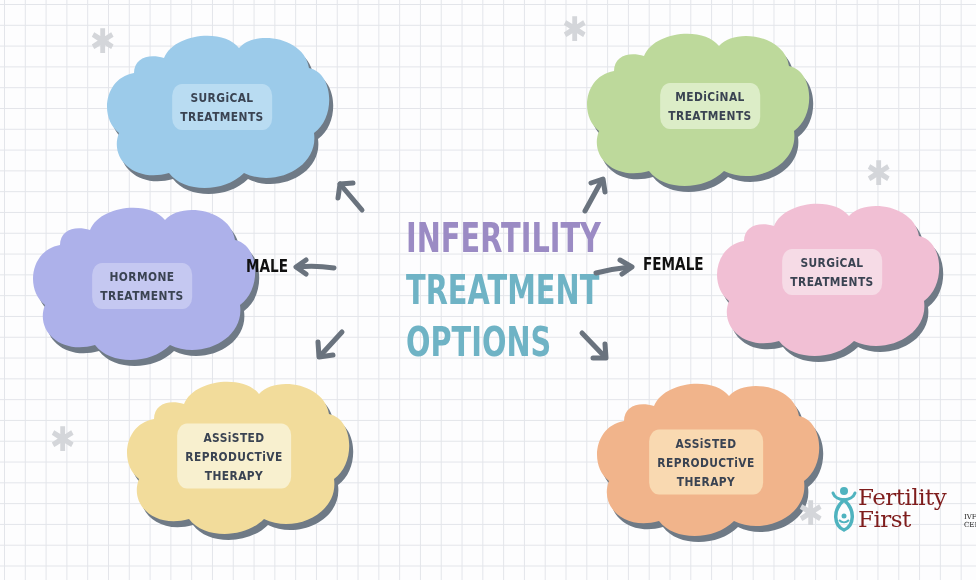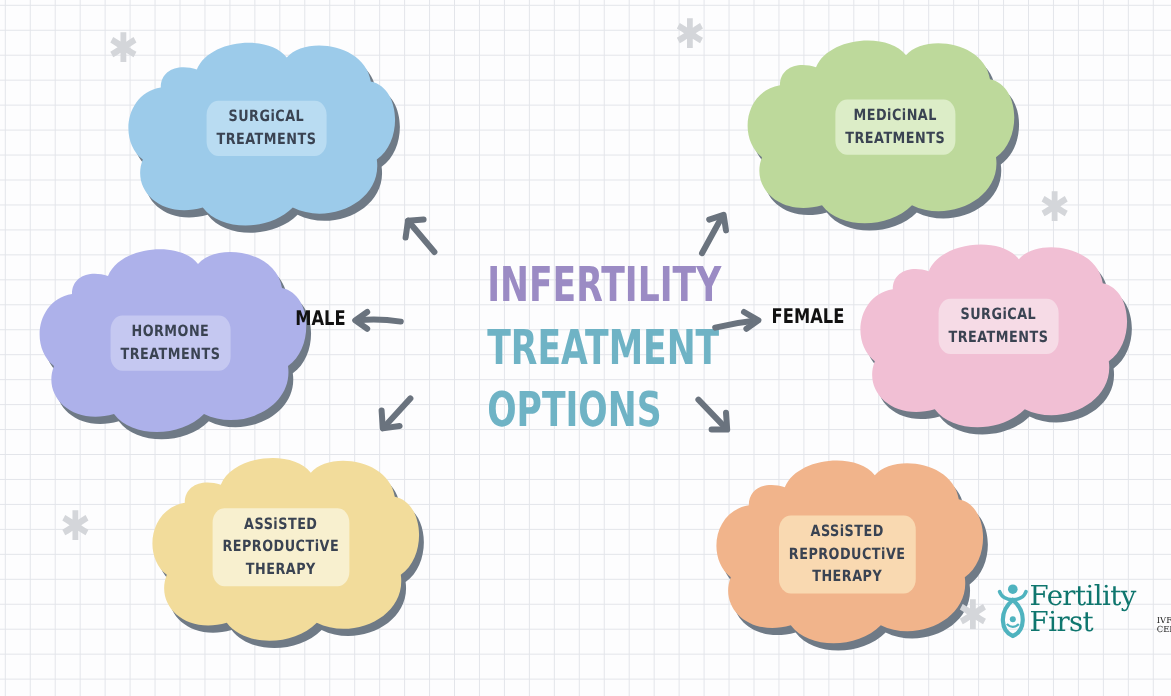--- a/index.html
+++ b/index.html
@@ -23,21 +23,21 @@
     font-size:40px;line-height:52px;}
   .title span{display:block;transform:scaleX(0.72);}
   .t1{color:#9b8bc4;}
   .t2{color:#6fb3c5;}
   .side{position:absolute;font-family:"DejaVu Sans","Liberation Sans",sans-serif;
     font-weight:bold;font-size:17px;color:#111;transform:scaleX(0.8);transform-origin:left center;}
   .arrow{position:absolute;}
   .spark{position:absolute;color:#d4d6da;font-size:34px;line-height:1;font-weight:bold;}
   .logo{position:absolute;left:830px;top:486px;}
   .logo .txt{position:absolute;left:28px;top:0;font-family:"DejaVu Serif","Liberation Serif",serif;
-    color:#0f766e;font-size:23px;line-height:22px;letter-spacing:-0.5px;}
+    color:#7f1d1d;font-size:23px;line-height:22px;letter-spacing:-0.5px;}
   .logo .ivf{position:absolute;left:90px;top:27px;font-family:"DejaVu Serif","Liberation Serif",serif;
     font-size:7px;line-height:8px;color:#222;margin-left:44px;}
 </style>
 </head>
 <body>
 
 <div class="cloud" style="left:104px;top:28px;width:232px;height:160px;">
   <svg width="232" height="160" viewBox="0 0 232 160">
     <path transform="translate(4,6)" fill="#6f7a86" d="M60 30 C70 5,120 0,135 20 C150 2,200 8,205 40 C230 45,232 90,210 105 C215 140,170 160,140 145 C120 165,80 165,65 145 C30 155,5 130,15 105 C-5 90,0 50,30 45 C30 30,45 25,60 30 Z"></path>
     <path fill="#9ccbea" d="M60 30 C70 5,120 0,135 20 C150 2,200 8,205 40 C230 45,232 90,210 105 C215 140,170 160,140 145 C120 165,80 165,65 145 C30 155,5 130,15 105 C-5 90,0 50,30 45 C30 30,45 25,60 30 Z"></path>
@@ -64,21 +64,21 @@
     <path transform="translate(4,6)" fill="#6f7a86" d="M60 30 C70 5,120 0,135 20 C150 2,200 8,205 40 C230 45,232 90,210 105 C215 140,170 160,140 145 C120 165,80 165,65 145 C30 155,5 130,15 105 C-5 90,0 50,30 45 C30 30,45 25,60 30 Z"></path>
     <path fill="#f2dc9b" d="M60 30 C70 5,120 0,135 20 C150 2,200 8,205 40 C230 45,232 90,210 105 C215 140,170 160,140 145 C120 165,80 165,65 145 C30 155,5 130,15 105 C-5 90,0 50,30 45 C30 30,45 25,60 30 Z"></path>
   </svg>
   <div class="label" style="background:#f8f0cf;left:110px;top:82px;">
     <div>ASSiSTED</div>
     <div>REPRODUCTiVE</div>
     <div>THERAPY</div>
   </div>
 </div>
 
-<div class="cloud" style="left:620px;top:26px;width:232px;height:160px;">
+<div class="cloud" style="left:584px;top:26px;width:232px;height:160px;">
   <svg width="232" height="160" viewBox="0 0 232 160">
     <path transform="translate(4,6)" fill="#6f7a86" d="M60 30 C70 5,120 0,135 20 C150 2,200 8,205 40 C230 45,232 90,210 105 C215 140,170 160,140 145 C120 165,80 165,65 145 C30 155,5 130,15 105 C-5 90,0 50,30 45 C30 30,45 25,60 30 Z"></path>
     <path fill="#bdd99b" d="M60 30 C70 5,120 0,135 20 C150 2,200 8,205 40 C230 45,232 90,210 105 C215 140,170 160,140 145 C120 165,80 165,65 145 C30 155,5 130,15 105 C-5 90,0 50,30 45 C30 30,45 25,60 30 Z"></path>
   </svg>
   <div class="label" style="background:#dcedc7;left:126px;top:80px;">
     <div>MEDiCiNAL</div>
     <div>TREATMENTS</div>
   </div>
 </div>
 

